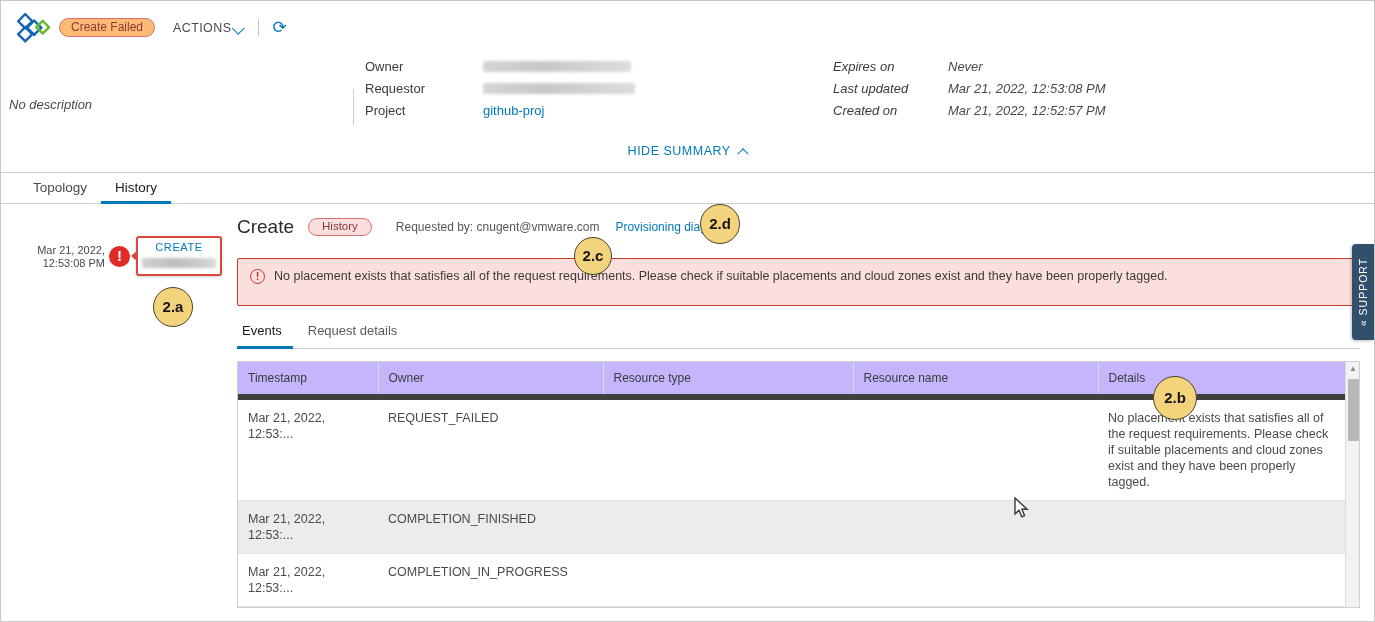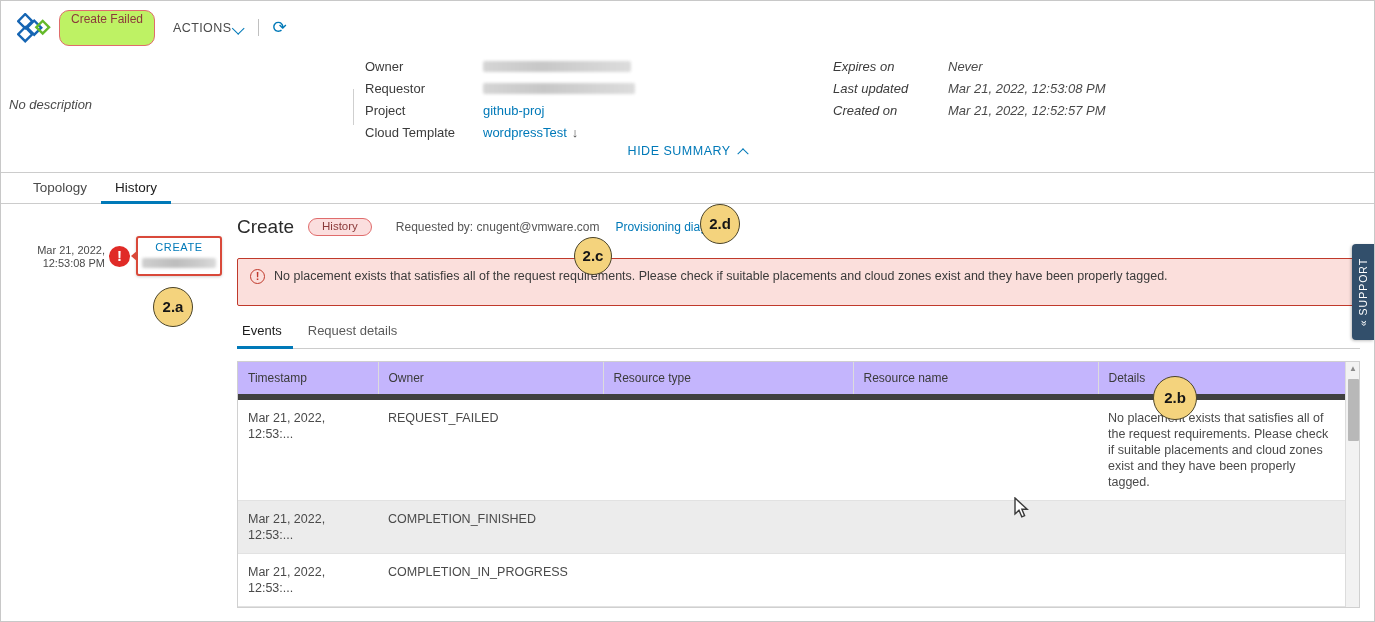--- a/index.html
+++ b/index.html
@@ -41,25 +41,25 @@
     font-size: 27px;
     color: #2b2b2b;
     font-weight: 400;
     letter-spacing: -0.3px;
     white-space: nowrap;
     margin-right: 12px;
   }
   .status-pill {
     display: inline-block;
     border: 1px solid #e06c6c;
-    background: #bef264;
+    background: #fdba74;
     color: #8b3a3a;
     border-radius: 10px;
     font-size: 12px;
-    padding: 2px 11px 20px;
+    padding: 2px 11px 3px;
     line-height: 1;
     white-space: nowrap;
   }
   .actions-btn {
     margin-left: 18px;
     font-size: 12.5px;
     letter-spacing: 0.4px;
     color: #4a4a4a;
     display: inline-flex;
     align-items: flex-end;
@@ -462,25 +462,20 @@
           <span class="kv-key">Owner</span>
           <span class="redacted" style="width:148px"></span>
         </div>
         <div class="kv-row">
           <span class="kv-key">Requestor</span>
           <span class="redacted" style="width:152px"></span>
         </div>
         <div class="kv-row">
           <span class="kv-key">Project</span>
           <span class="kv-val link">github-proj</span>
-        </div>
-        <div class="kv-row">
-          <span class="kv-key">Cloud Template</span>
-          <span class="kv-val link">wordpressTest</span>
-          <span class="dl-arrow">↓</span>
         </div>
       </div>
 
       <div class="kv-col kv-col-2">
         <div class="kv-row">
           <span class="kv-key">Expires on</span>
           <span class="kv-val">Never</span>
         </div>
         <div class="kv-row">
           <span class="kv-key">Last updated</span>

